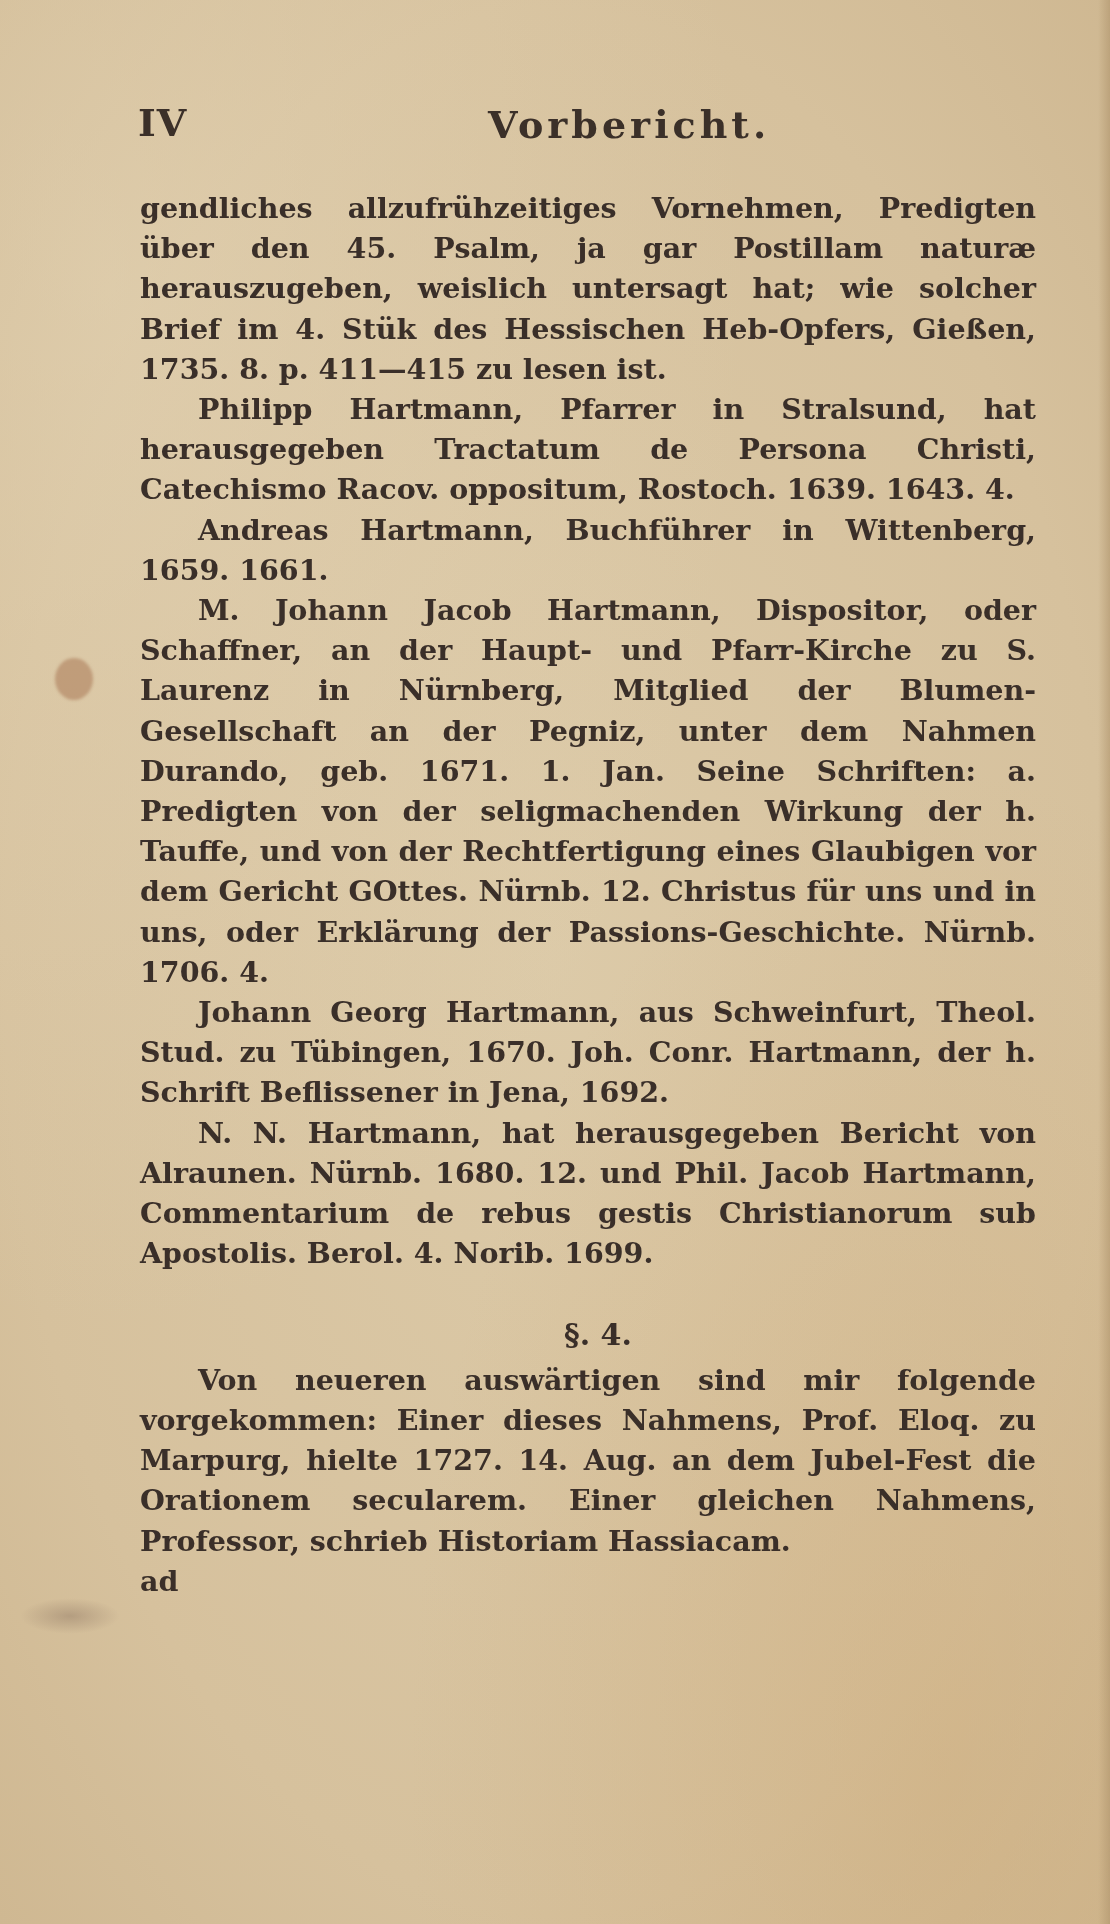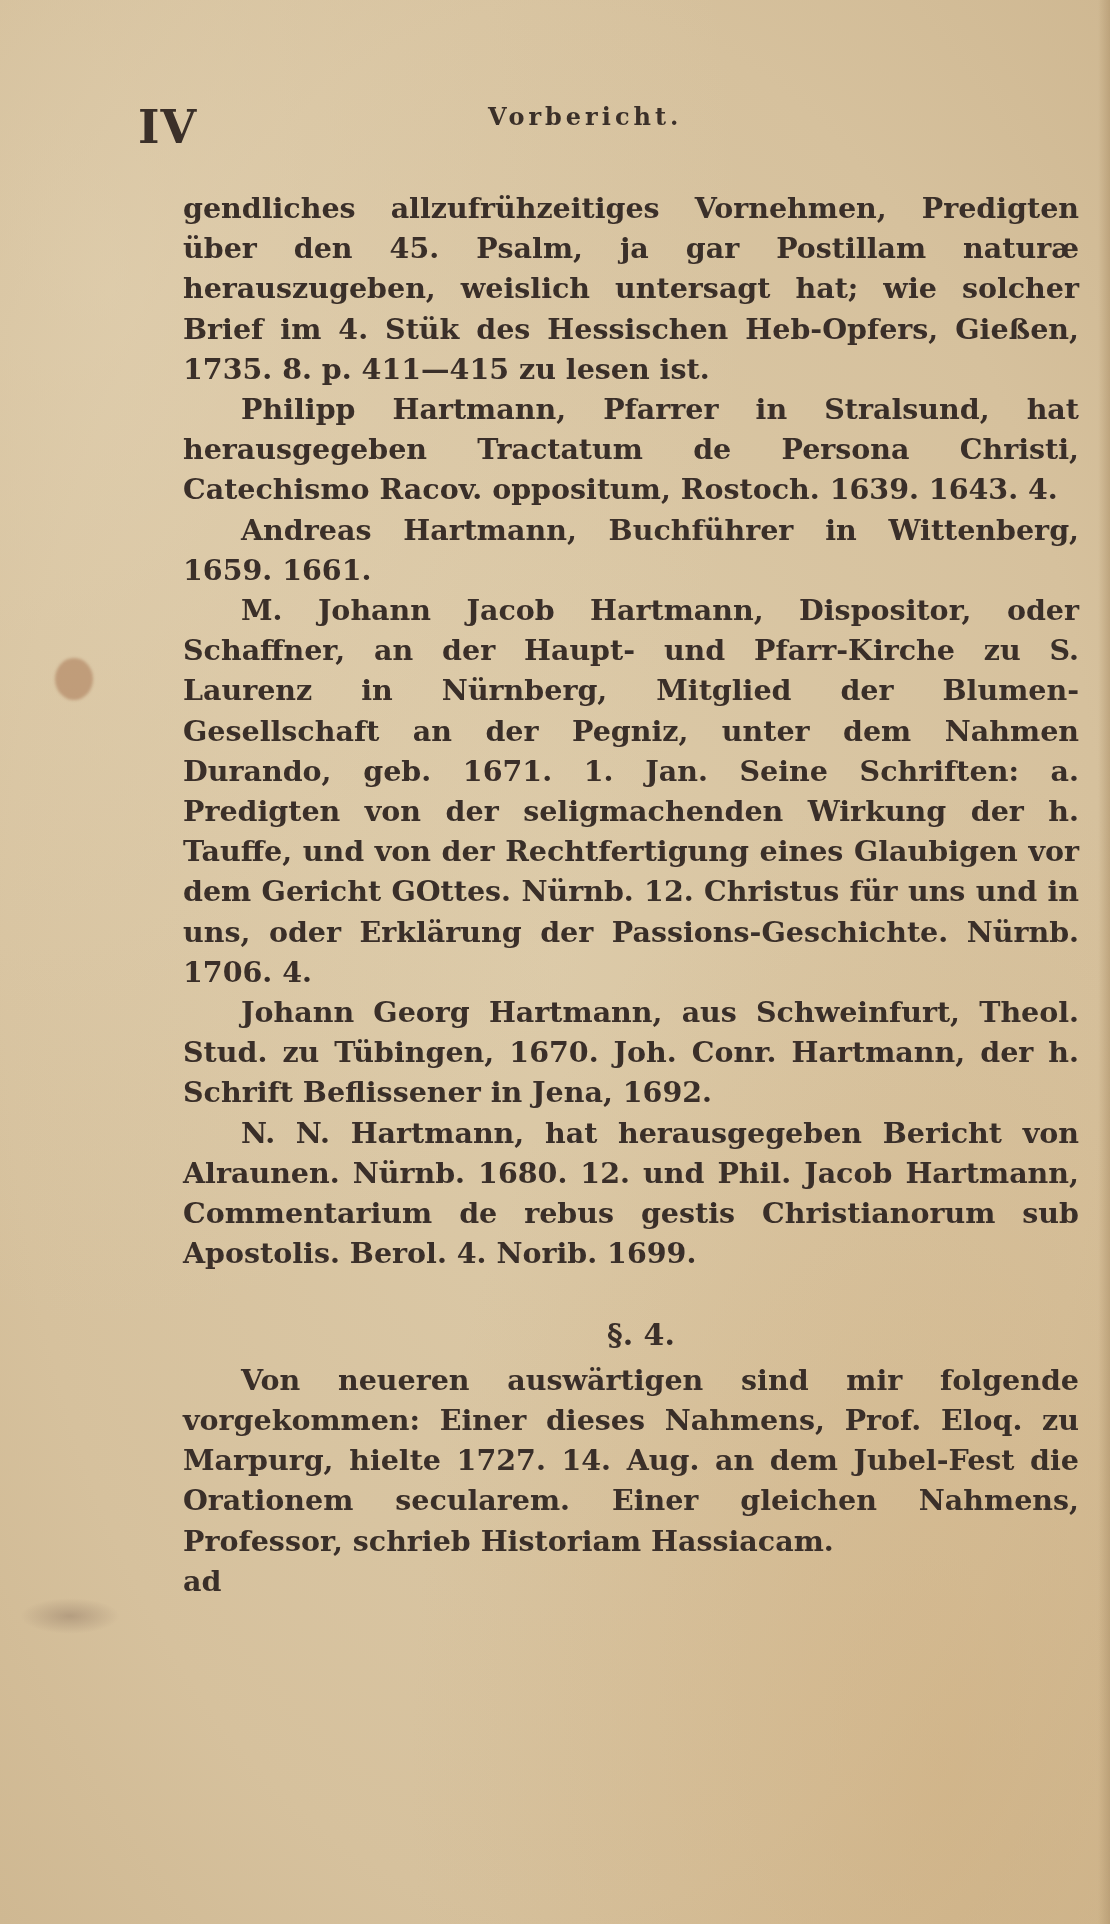--- a/index.html
+++ b/index.html
@@ -48,41 +48,40 @@
       left: 138px;
       width: 900px;
       height: 60px;
       font-family: "DejaVu Serif", serif;
       color: #3b3029;
       font-weight: bold;
     }
     .page-num {
       position: absolute;
       left: 0; top: 0;
-      font-size: 46px;
+      font-size: 38px;
       letter-spacing: 1px;
     }
     .running-title {
       position: absolute;
       left: 350px; top: 2px;
-      font-size: 24px;
+      font-size: 38px;
       letter-spacing: 4px;
     }
     .body-text {
       position: absolute;
       top: 188px;
       left: 140px;
       width: 896px;
       font-family: "DejaVu Serif", serif;
       font-weight: bold;
       font-size: 28.5px;
       line-height: 40.2px;
       color: #3a2f29;
       text-align: justify;
-      margin-left: 43px;
     }
     .para {
       margin: 0;
       text-indent: 0;
     }
     .para.indent {
       text-indent: 58px;
     }
     .section-mark {
       text-align: center;

